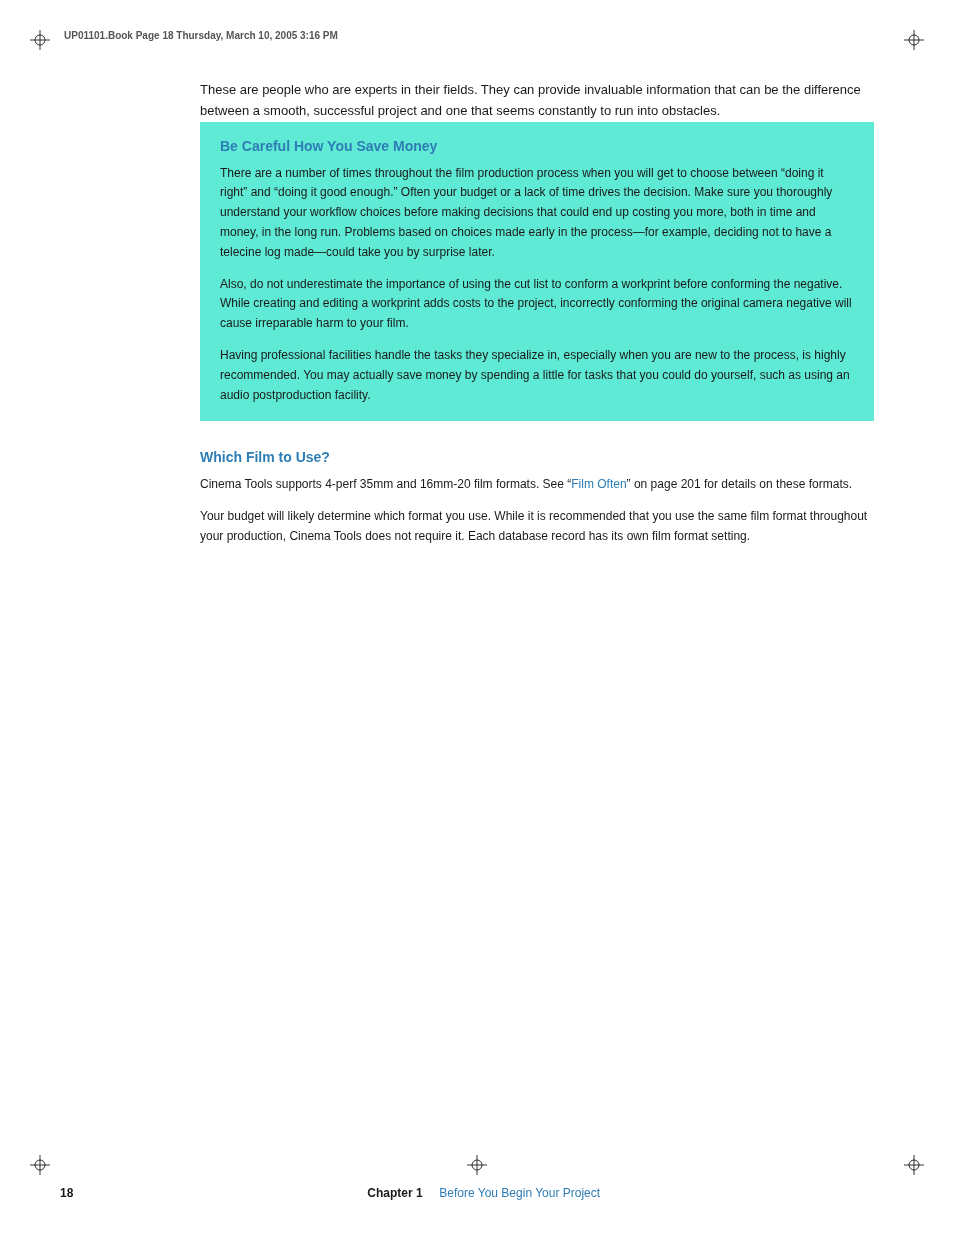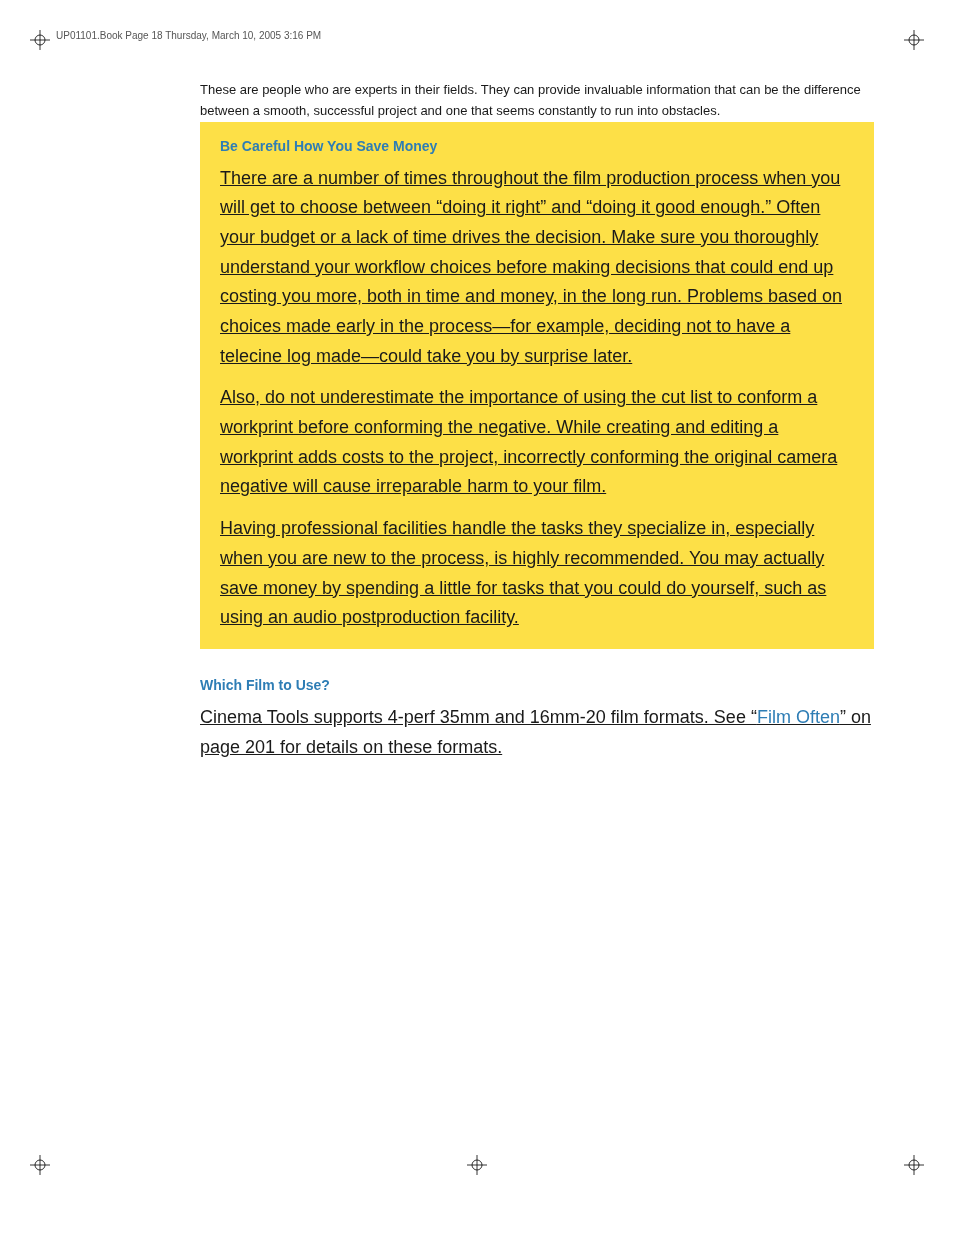--- a/index.html
+++ b/index.html
@@ -41,61 +41,61 @@
     .corner-tl { top: 30px; left: 30px; }
     .corner-tr { top: 30px; right: 30px; }
     .corner-bl { bottom: 60px; left: 30px; }
     .corner-br { bottom: 60px; right: 30px; }
     .corner-bc { bottom: 60px; left: 50%; transform: translateX(-50%); }
 
     
     .page-header {
       position: absolute;
       top: 30px;
-      left: 56px;
+      left: 64px;
       right: 60px;
       font-size: 10px;
       color: #555;
+      font-weight: bold;
     }
 
     
     .content {
       position: absolute;
       top: 80px;
       left: 200px;
       right: 80px;
       bottom: 100px;
     }
 
     .intro-text {
       line-height: 1.6;
       font-size: 13px;
       color: #1a1a1a;
     }
 
     
     .highlighted-section {
-      background-color: #fde047;
+      background-color: #5eead4;
       padding: 16px 20px;
       margin-bottom: 28px;
     }
 
     .section-heading {
       font-size: 14px;
       font-weight: bold;
       color: #2e7db5;
       margin-bottom: 10px;
     }
 
     .section-text {
       line-height: 1.65;
-      font-size: 18px;
+      font-size: 12px;
       color: #1a1a1a;
       margin-bottom: 12px;
-      text-decoration: underline;
     }
 
     .section-text:last-child {
       margin-bottom: 0;
     }
 
     
     .regular-section {
       margin-bottom: 28px;
     }
@@ -195,18 +195,27 @@
       <p class="section-text">There are a number of times throughout the film production process when you will get to choose between “doing it right” and “doing it good enough.” Often your budget or a lack of time drives the decision. Make sure you thoroughly understand your workflow choices before making decisions that could end up costing you more, both in time and money, in the long run. Problems based on choices made early in the process—for example, deciding not to have a telecine log made—could take you by surprise later.</p>
       <p class="section-text">Also, do not underestimate the importance of using the cut list to conform a workprint before conforming the negative. While creating and editing a workprint adds costs to the project, incorrectly conforming the original camera negative will cause irreparable harm to your film.</p>
       <p class="section-text">Having professional facilities handle the tasks they specialize in, especially when you are new to the process, is highly recommended. You may actually save money by spending a little for tasks that you could do yourself, such as using an audio postproduction facility.</p>
     </div>
 
     <div class="regular-section">
       <h2 class="section-heading">Which Film to Use?</h2>
       <p class="section-text">
         <span>Cinema Tools supports 4-perf 35mm and 16mm-20 film formats. See “</span><a class="link-text">Film Often</a><span>” on page 201 for details on these formats.</span>
       </p>
+      <p class="section-text">Your budget will likely determine which format you use. While it is recommended that you use the same film format throughout your production, Cinema Tools does not require it. Each database record has its own film format setting.</p>
     </div>
 
   </div>
 
+  <div class="page-footer">
+    <span class="page-number">18</span>
+    <div class="footer-chapter">
+      <span class="footer-chapter-label">Chapter 1</span>
+      <span>&nbsp;&nbsp;&nbsp;</span>
+      <span class="footer-chapter-link">Before You Begin Your Project</span>
+    </div>
+  </div>
 
 </div>
 
 </body></html>

